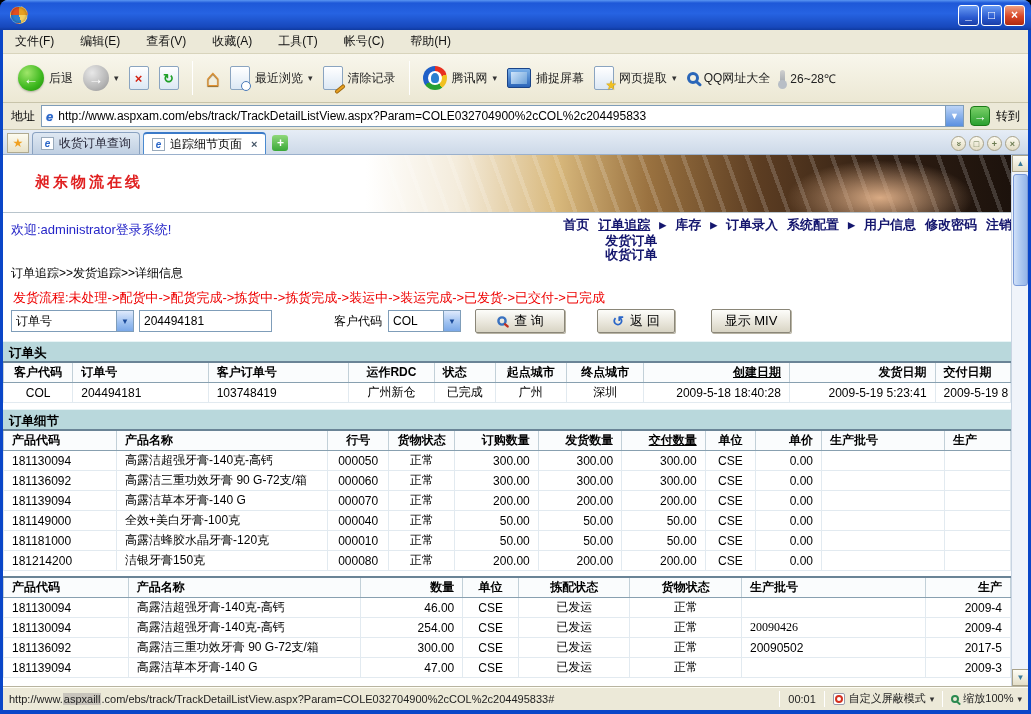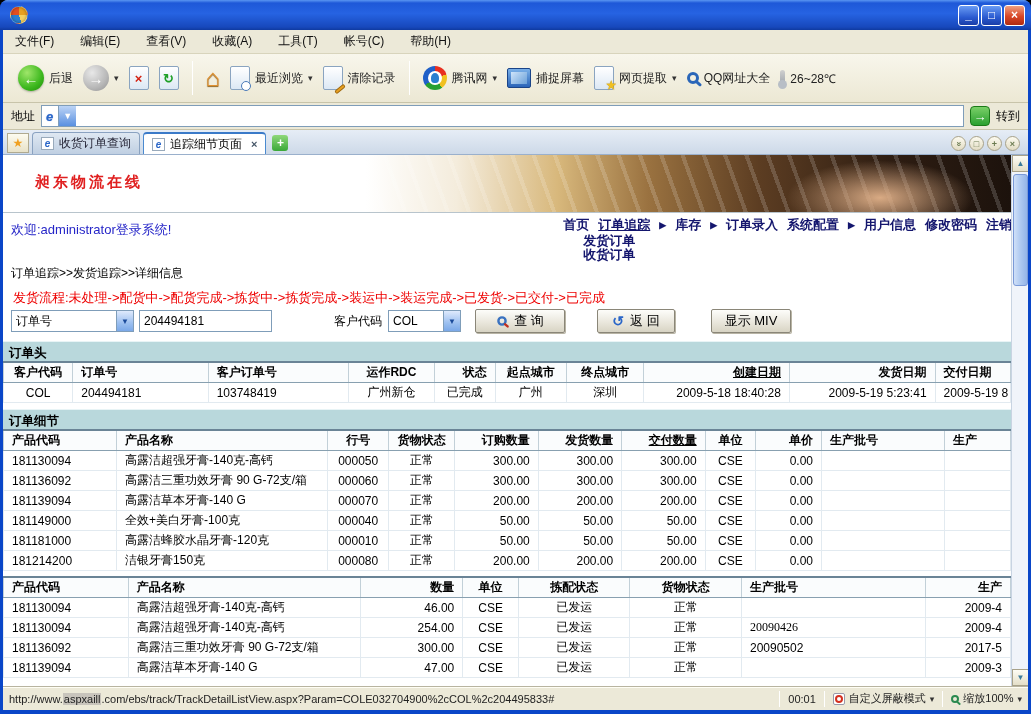--- a/index.html
+++ b/index.html
@@ -107,21 +107,21 @@
   
   .content { position:absolute; left:0; top:155px; width:1025px; height:531px; background:#fff; overflow:hidden; }
   .banner { position:absolute; left:0; top:0; width:1008px; height:58px; border-bottom:1px solid #b8c4cc;
             background:
               radial-gradient(ellipse 150px 60px at 87% 75%, rgba(226,178,138,.95), rgba(226,178,138,0) 62%),
               repeating-linear-gradient(70deg, rgba(255,255,255,0) 0 16px, rgba(255,255,255,.16) 16px 20px),
               linear-gradient(90deg,#ffffff 0%,#ffffff 36%,#f4ecdc 45%,#d8b87c 55%,#9a7240 64%,#5c3d22 75%,#2e1d12 88%,#1c120c 100%); }
   .logo { position:absolute; left:32px; top:18px; color:#e02020; font-size:15px; font-weight:bold; letter-spacing:3px; }
   .welcome { position:absolute; left:8px; top:66px; color:#2626c8; font-size:13px; }
   .nav { position:absolute; right:16px; top:61px; color:#14166e; font-size:13px; font-weight:bold; text-align:left; }
-  .nav-line { display:flex; gap:9px; align-items:center;margin-left:22px; }
+  .nav-line { display:flex; gap:9px; align-items:center; }
   .nav-line .arr { font-size:9px; }
   .nav u { text-decoration:underline; }
   .nav-sub { margin-left:42px; line-height:14px; }
   .breadcrumb { position:absolute; left:8px; top:110px; font-size:12px; color:#000; }
   .flow { position:absolute; left:10px; top:134px; color:#ee0000; font-size:13px; }
 
   .searchrow { position:absolute; left:8px; top:153px; height:26px; display:flex; align-items:center; font-size:12px; }
   .sel { height:22px; background:#fff; border:1px solid #7f9db9; display:flex; align-items:center; }
   .sel .txt { flex:1; padding-left:4px; }
   .sel .arrow { width:17px; height:20px; background:linear-gradient(180deg,#dfeafc,#9cc0f0 60%,#7aa8e8);
@@ -252,20 +252,21 @@
     <span class="tb-btn">
       <span class="thermo"></span>
       <span>26~28℃</span>
     </span>
   </div>
 
   <div class="addressbar">
     <span>地址</span>
     <span class="addr-field">
       <span class="ie-ic">e</span>
+      <span class="addr-url">http://www.aspxam.com/ebs/track/TrackDetailListView.aspx?Param=COLE032704900%2cCOL%2c204495833</span>
       <span class="addr-drop">▼</span>
     </span>
     <span class="go-btn">→</span>
     <span class="go-label">转到</span>
   </div>
 
   <div class="tabbar">
     <span class="fav-box">★</span>
     <span class="tab inactive">
       <span class="tab-ie">e</span>
@@ -340,21 +341,21 @@
 
     <div class="main-area">
       <div class="secbar">订单头</div>
       <table class="grid">
           <thead>
             <tr>
               <th style="width: 68px; text-align: center;">客户代码</th>
               <th style="width: 133px; text-align: left;">订单号</th>
               <th style="width: 138px; text-align: left;">客户订单号</th>
               <th style="width: 84px; text-align: center;">运作RDC</th>
-              <th style="width: 60px; text-align: right; margin-left: 16px;">状态</th>
+              <th style="width: 60px; text-align: left; margin-left: 16px;">状态</th>
               <th style="width: 70px; text-align: center;">起点城市</th>
               <th style="width: 76px; text-align: center;">终点城市</th>
               <th style="width: 143px; text-align: right; text-decoration: underline;">创建日期</th>
               <th style="width: 143px; text-align: right;">发货日期</th>
               <th style="width: 74px; text-align: left;">交付日期</th>
             </tr>
           </thead>
           <tbody>
             <tr>
               <td style="text-align: center;">COL</td>

